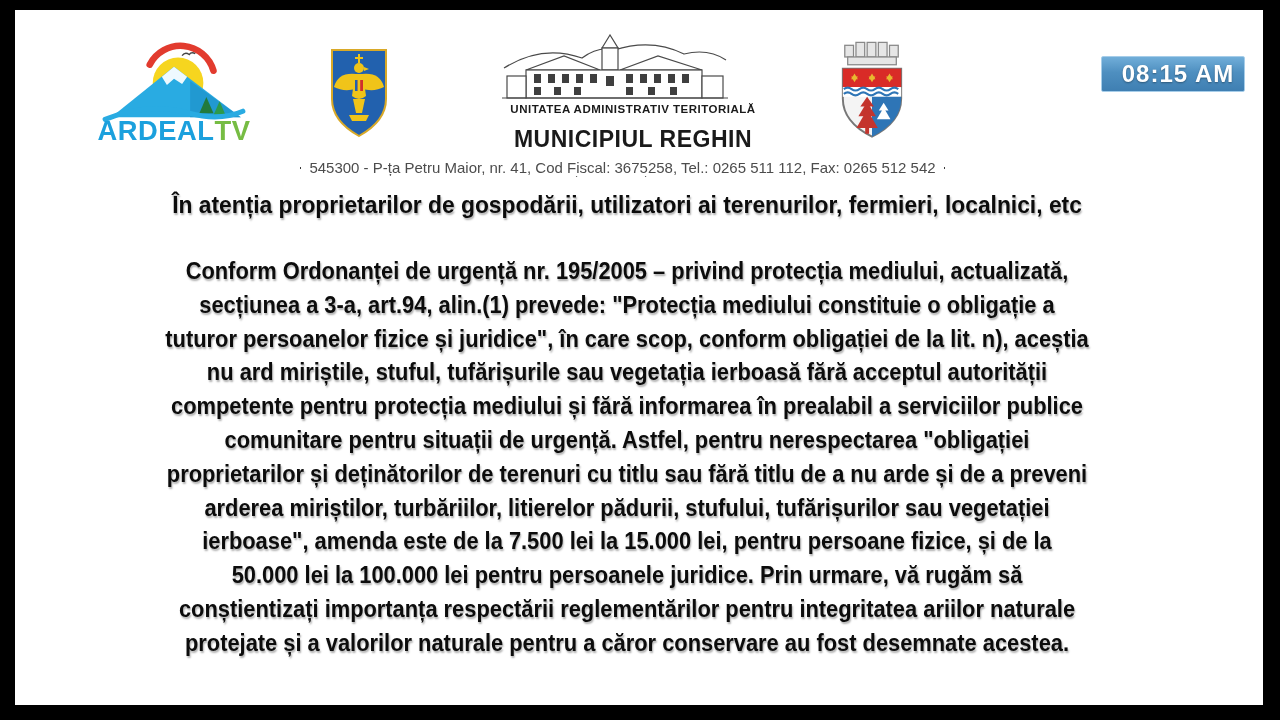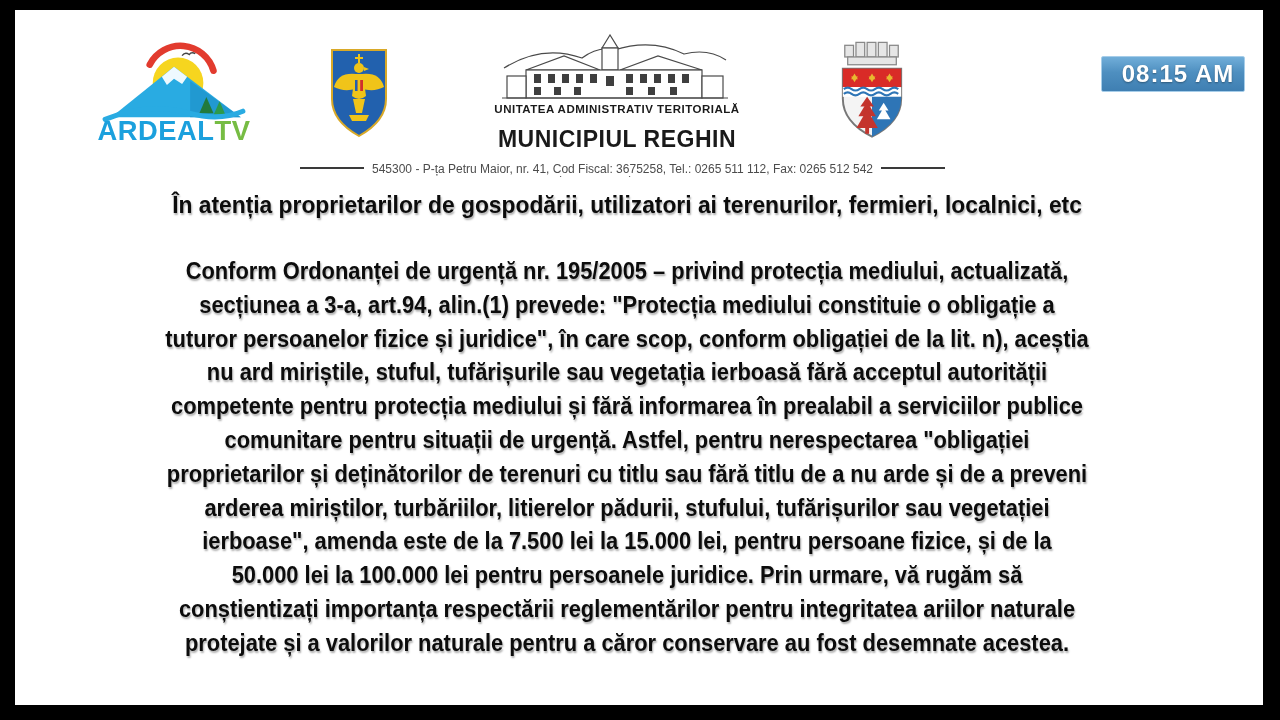--- a/index.html
+++ b/index.html
@@ -7,27 +7,27 @@
          font-family:"Liberation Sans", sans-serif;}
   .frame{position:absolute;left:15px;top:10px;width:1248px;height:695px;background:#ffffff;}
 
   
   .logo-ardeal{position:absolute;left:78px;top:30px;width:162px;height:102px;}
   .coa-ro{position:absolute;left:314px;top:37px;width:60px;height:92px;}
   .sketch{position:absolute;left:487px;top:24px;width:226px;height:72px;}
   .coa-reghin{position:absolute;left:822px;top:28px;width:70px;height:106px;}
 
   
-  .org{position:absolute;left:412px;top:93px;width:380px;text-align:center;color:#1a1a1a;}
+  .org{position:absolute;left:428px;top:93px;width:380px;text-align:center;color:#1a1a1a;}
   .org-l1{font-size:11.5px;font-weight:bold;letter-spacing:.5px;}
   .org-l2{font-size:23px;font-weight:bold;letter-spacing:.5px;margin-top:11px;}
   .org-l3{font-size:11px;font-weight:bold;letter-spacing:1.5px;margin-top:12px;}
   .rule{position:absolute;left:285px;top:157px;width:645px;height:2px;background:#3a3a3a;}
   .addr{position:absolute;left:285px;top:149px;width:645px;text-align:center;color:#4c4c4c;}
-  .addr-l1{display:inline-block;background:#fff;padding:0 8px;font-size:12px;position:relative;z-index:2;}
+  .addr-l1{display:inline-block;background:#fff;padding:0 8px;font-size:15px;position:relative;z-index:2;}
   .addr-l2{font-size:9.5px;margin-top:2px;}
   .addr-l2 b{color:#333;}
 
   
   .clock{position:absolute;left:1101px;top:56px;width:132px;height:34px;
          background:linear-gradient(180deg,#71aed9 0%,#4e8fc0 45%,#3f7fb2 100%);
          border:1px solid #a6cde9;border-radius:2px;
          display:flex;align-items:center;justify-content:center;
          color:#fff;font-weight:bold;font-size:24px;letter-spacing:1px;
          text-shadow:0 1px 2px rgba(0,0,0,.35);padding-left:10px;}

